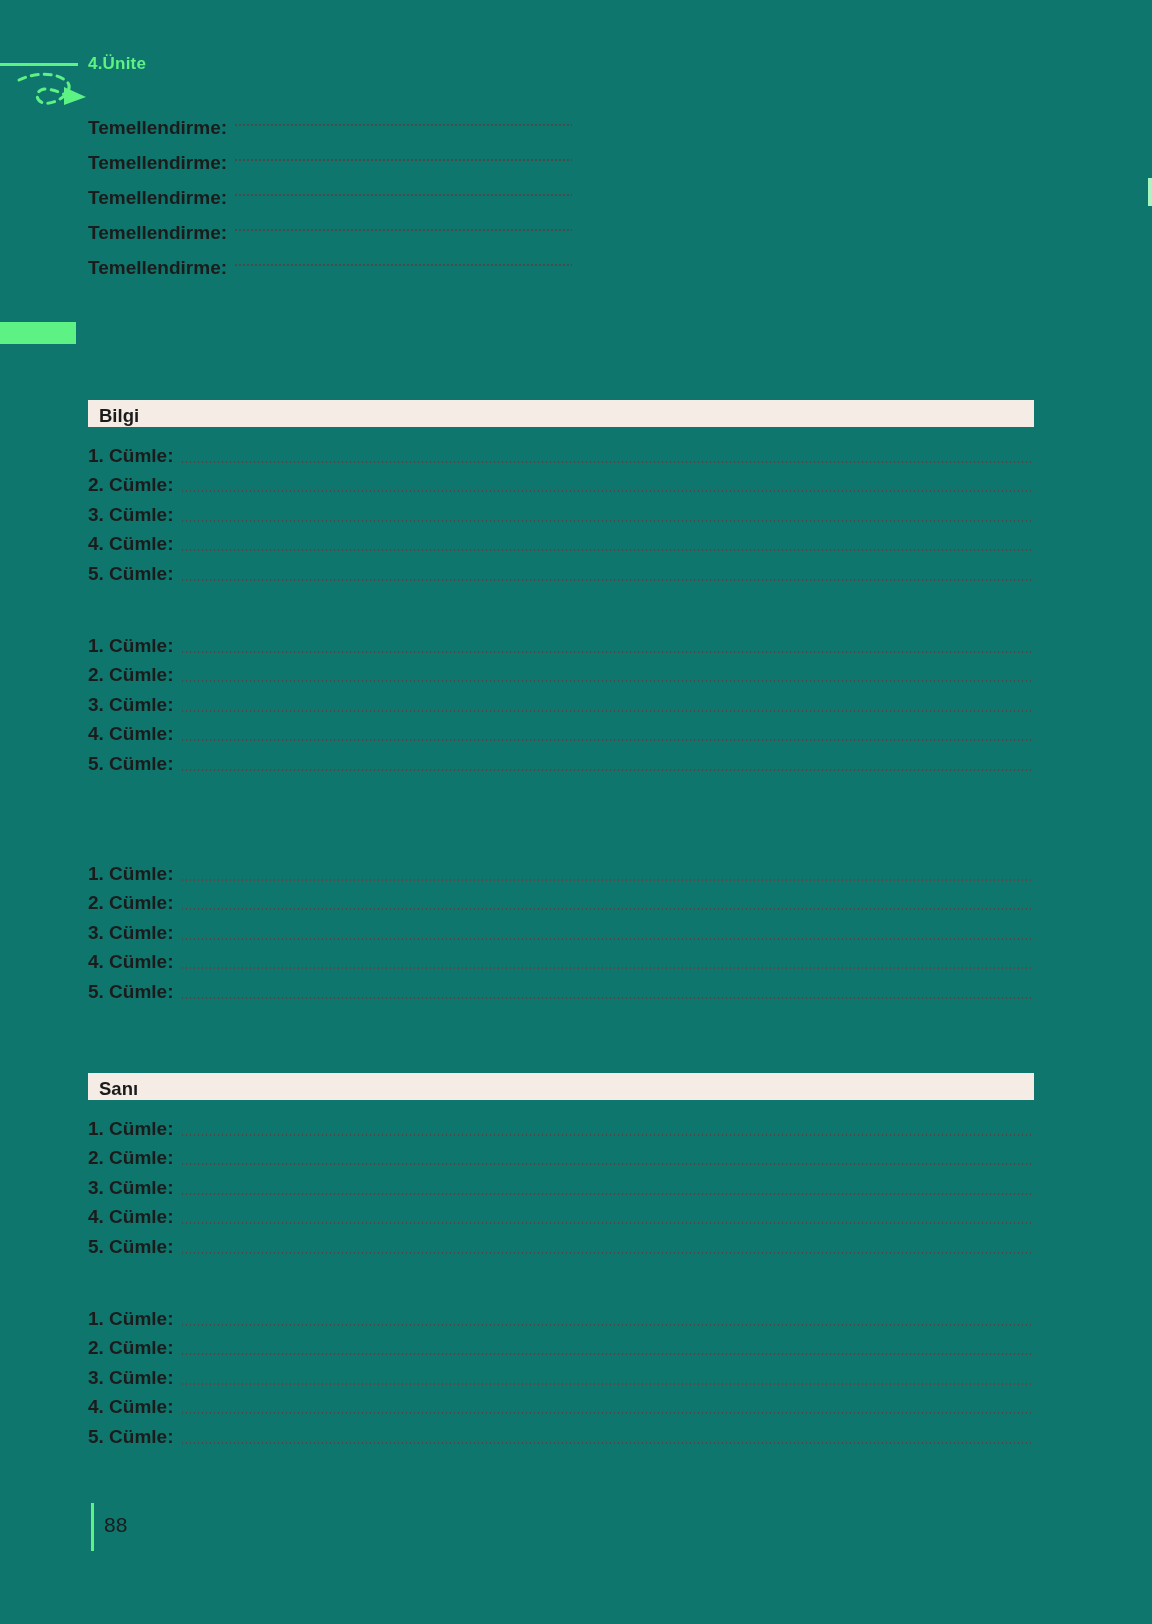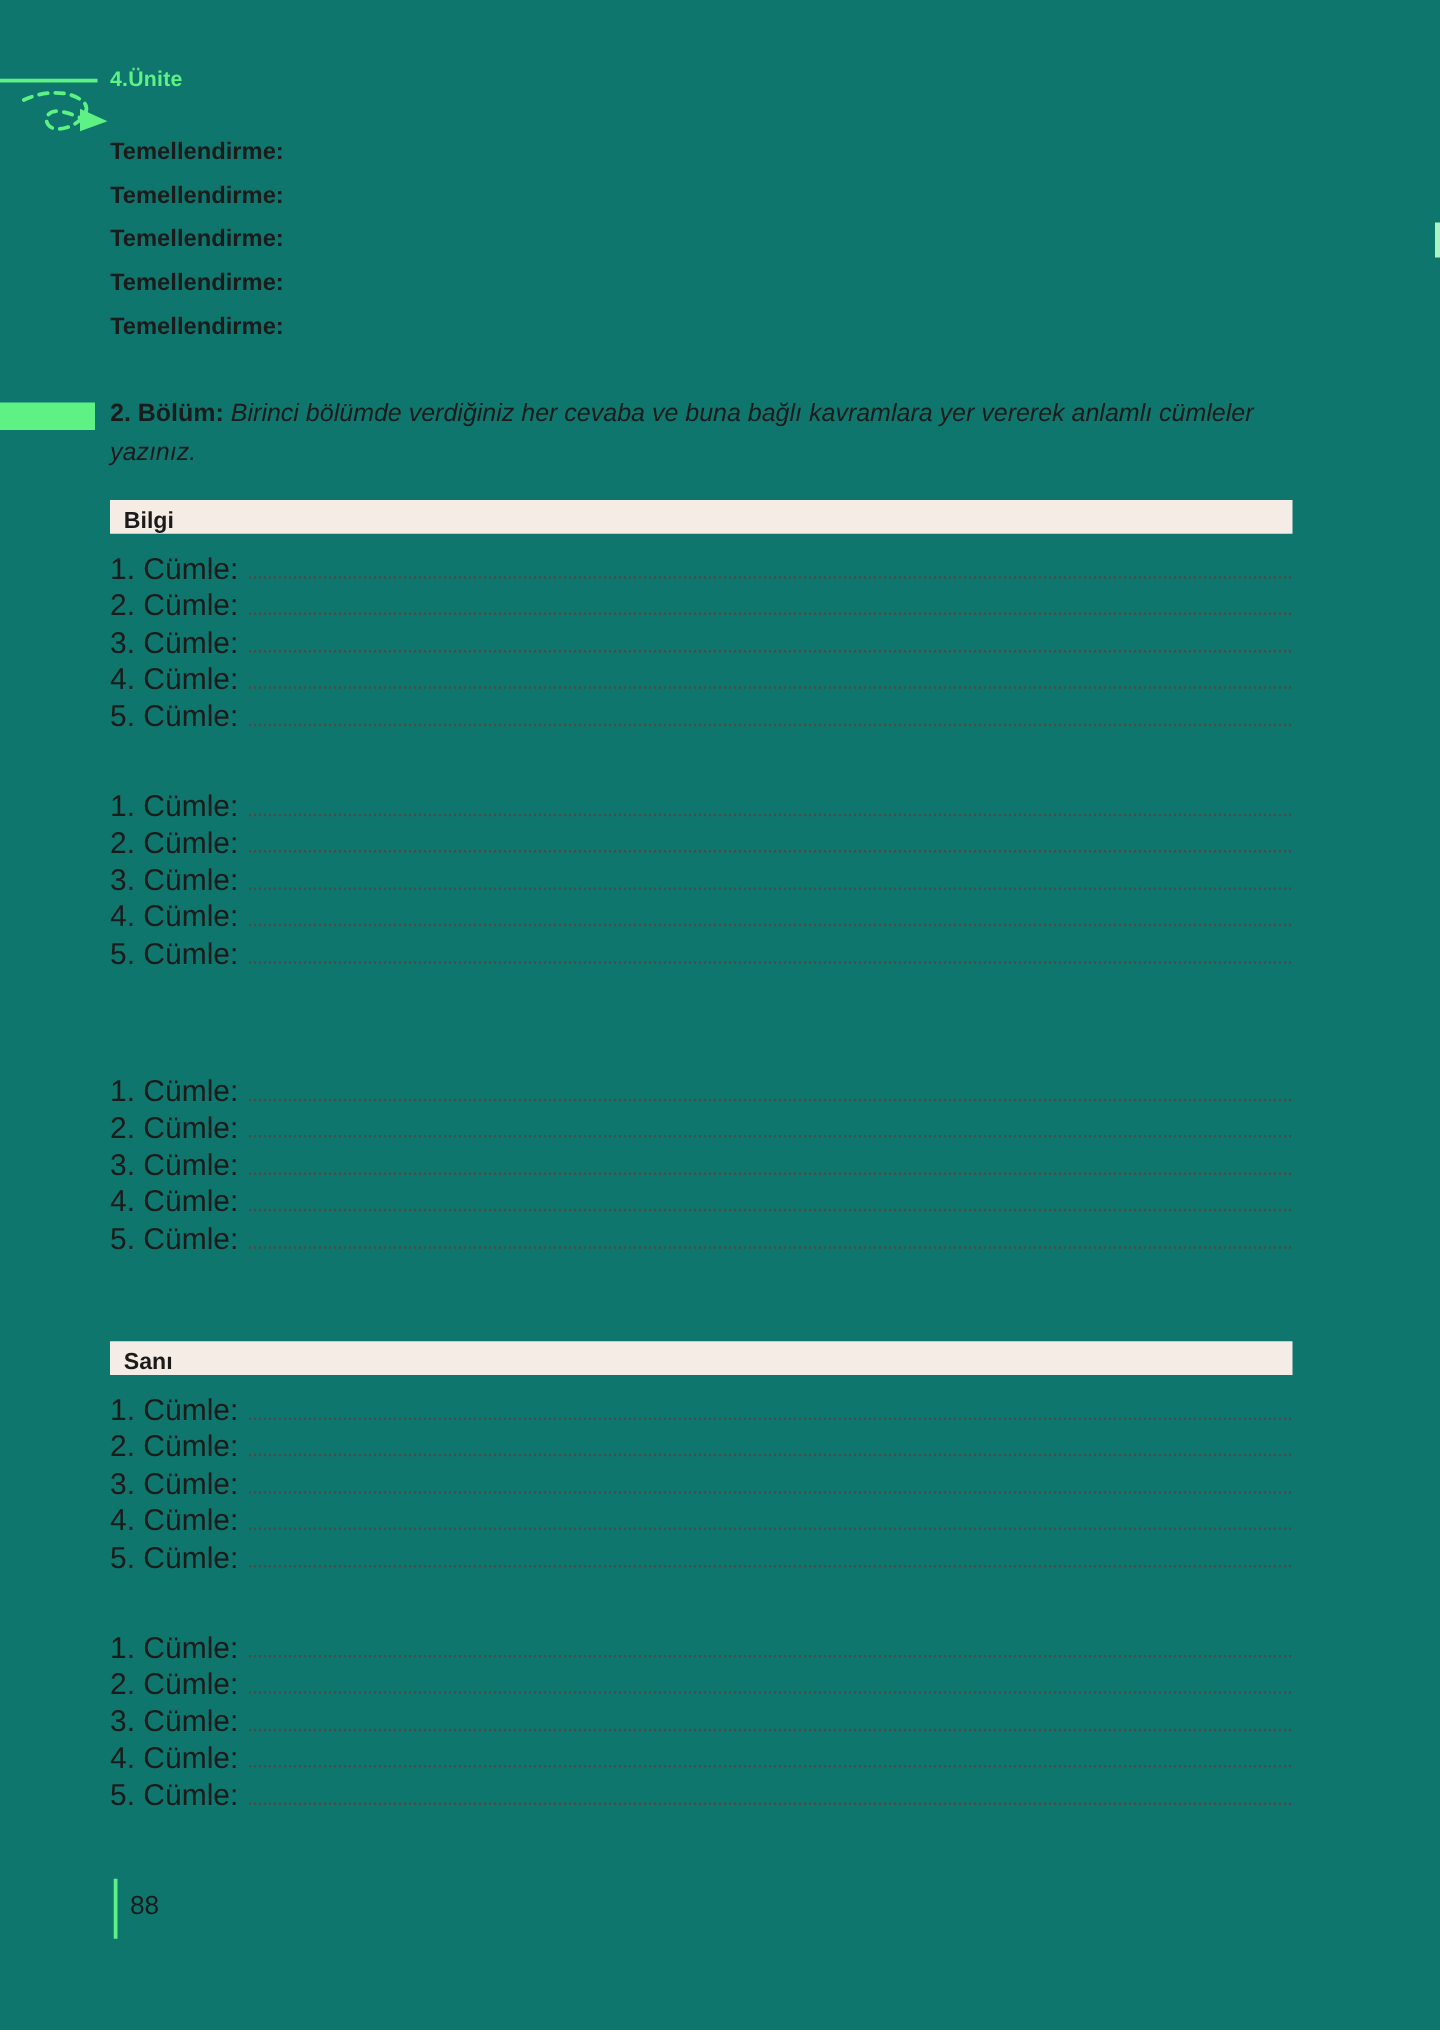--- a/index.html
+++ b/index.html
@@ -49,23 +49,22 @@
   }
 
   
   .top-fields {
     position: absolute;
     top: 110px; left: 88px;
     width: 484px;
   }
   .top-field-row {
     display: flex;
-    align-items: flex-start;
+    align-items: center;
     height: 35px;
-    flex-direction: column;
   }
   .field-label {
     font-weight: bold;
     font-size: 19px;
     line-height: 24px;
     white-space: nowrap;
   }
   .dotline {
     flex: 1;
     height: 2px;
@@ -106,22 +105,22 @@
     font-weight: bold;
     font-size: 18.5px;
   }
   .rows { margin-top: 11px; }
   .sentence-row {
     display: flex;
     align-items: flex-end;
     height: 29.5px;
   }
   .row-label {
-    font-weight: normal;
-    font-size: 24px;
+    font-weight: bold;
+    font-size: 19px;
     line-height: 24px;
     white-space: nowrap;
   }
 
   
   .footer-rule {
     position: absolute;
     left: 91px; top: 1503px;
     width: 2.5px; height: 48px;
     background: var(--green);
@@ -169,25 +168,20 @@
       <span class="field-label">Temellendirme:</span>
       <div class="dotline"></div>
     </div>
     <div class="top-field-row">
       <span class="field-label">Temellendirme:</span>
       <div class="dotline"></div>
     </div>
   </div>
 
   <div class="green-bar"></div>
-  <div class="part2">
-    <span class="part2-title">2. Bölüm:</span>
-    <span> </span>
-    <span class="part2-instruction">Birinci bölümde verdiğiniz her cevaba ve buna bağlı kavramlara yer vererek anlamlı cümleler yazınız.</span>
-  </div>
 
   <div class="concept-sections">
   <div class="concept-section">
     <div class="section-header">
       <span class="section-header-text">Bilgi</span>
     </div>
     <div class="rows">
   <div class="sentence-row">
     <span class="row-label">1. Cümle:</span>
     <div class="dotline"></div>

